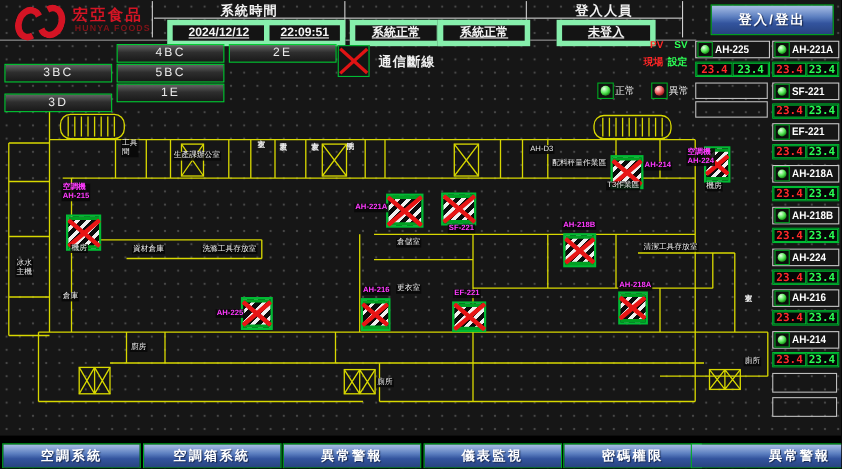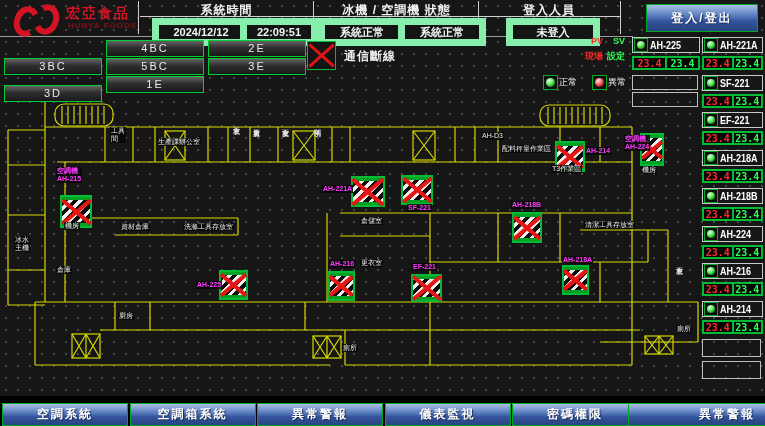--- a/index.html
+++ b/index.html
@@ -6,22 +6,22 @@
   .screen{position:relative;width:765px;height:426px;background:#161616;overflow:hidden;
           font-family:"Liberation Sans","DejaVu Sans",sans-serif;}
   .dots{position:absolute;inset:0;z-index:0;
         background-image:radial-gradient(circle,#474747 .8px,transparent 1.4px);
         background-size:12px 12px;}
   
   .topbar{position:absolute;left:0;top:0;width:633px;height:36px;z-index:5;border-bottom:1px solid #9a9a9a;}
   .vsep{position:absolute;top:1px;height:33px;width:1px;background:#cfcfcf;}
   .hsep{position:absolute;top:16px;height:1px;background:#cfcfcf;}
   .tb-label{position:absolute;color:#f2f2f2;font-size:12px;font-weight:bold;letter-spacing:1px;text-align:center;}
-  .tb-box{position:absolute;border:7px solid #86efac;background:#141414;color:#f4f4f4;
-          font-size:11px;font-weight:bold;text-align:center;line-height:14px;height:14px;}
+  .tb-box{position:absolute;border:5px solid #86efac;background:#141414;color:#f4f4f4;
+          font-size:11px;font-weight:bold;text-align:center;line-height:14px;height:14px;text-decoration:underline;}
   .logo-mark{position:absolute;left:12px;top:3px;width:52px;height:29px;}
   .arc{position:absolute;width:13px;height:19px;border:6px solid #d41424;border-radius:50%;}
   .arc1{left:2px;top:3px;border-right-color:transparent;transform:rotate(18deg);}
   .arc2{left:22px;top:1px;border-left-color:transparent;transform:rotate(18deg);}
   .logo-cn{position:absolute;left:66px;top:5px;color:#d41424;font-weight:bold;font-size:14px;letter-spacing:2px;}
   .logo-en{position:absolute;left:68px;top:21px;color:#801318;font-weight:bold;font-size:8px;letter-spacing:1px;}
   .blue-btn{background:linear-gradient(#aabfe6,#5c7fc0 40%,#33549e 62%,#27437f);
             border:1px solid #00aa22;color:#fff;font-weight:bold;text-align:center;
             text-shadow:1px 1px 1px #1a2a50;cursor:pointer;}
   .login-btn{position:absolute;left:646px;top:4px;width:110px;height:26px;font-size:12px;line-height:26px;letter-spacing:2px;}
@@ -185,34 +185,32 @@
     <div class="logo-cn">宏亞食品</div>
     <div class="logo-en">HUNYA FOODS</div>
     <div class="vsep" style="left:138px"></div>
     <div class="vsep" style="left:313px"></div>
     <div class="vsep" style="left:478px"></div>
     <div class="vsep" style="left:620px"></div>
     <div class="hsep" style="left:140px;width:480px"></div>
     <div class="tb-label" style="left:140px;top:2px;width:173px">系統時間</div>
     <div class="tb-box" style="left:152px;top:18px;width:84px">2024/12/12</div>
     <div class="tb-box" style="left:240px;top:18px;width:64px">22:09:51</div>
-    <div class="tb-label" style="left:315px;top:2px;width:163px">冰機 / 空調機 狀態</div>
     <div class="tb-box" style="left:318px;top:18px;width:74px">系統正常</div>
     <div class="tb-box" style="left:398px;top:18px;width:74px">系統正常</div>
     <div class="tb-label" style="left:480px;top:2px;width:138px">登入人員</div>
     <div class="tb-box" style="left:506px;top:18px;width:80px">未登入</div>
     <div class="blue-btn login-btn">登入/登出</div>
   </div>
 
   <div class="floor-grid">
       <div class="floor-btn" style="left: 102px; top: 0px;">4BC</div>
       <div class="floor-btn" style="left: 204px; top: 0px;">2E</div>
       <div class="floor-btn" style="left: 0px; top: 18px;">3BC</div>
       <div class="floor-btn" style="left: 102px; top: 18px;">5BC</div>
-      <div class="floor-btn" style="left: 204px; top: 18px;">3E</div>
       <div class="floor-btn" style="left: 0px; top: 45px;">3D</div>
       <div class="floor-btn" style="left: 102px; top: 36px;">1E</div>
     </div>
 
   <div class="xicon" style="left:307px;top:41px;width:27px;height:27px"></div>
   <div class="comm-label" style="left:344px;top:48px">通信斷線</div>
 
   <div class="tinytxt red-t" style="left:591px;top:36px">PV</div>
   <div class="tinytxt green-t" style="left:613px;top:36px">SV</div>
   <div class="tinytxt red-t" style="left:585px;top:51px">現場</div>

